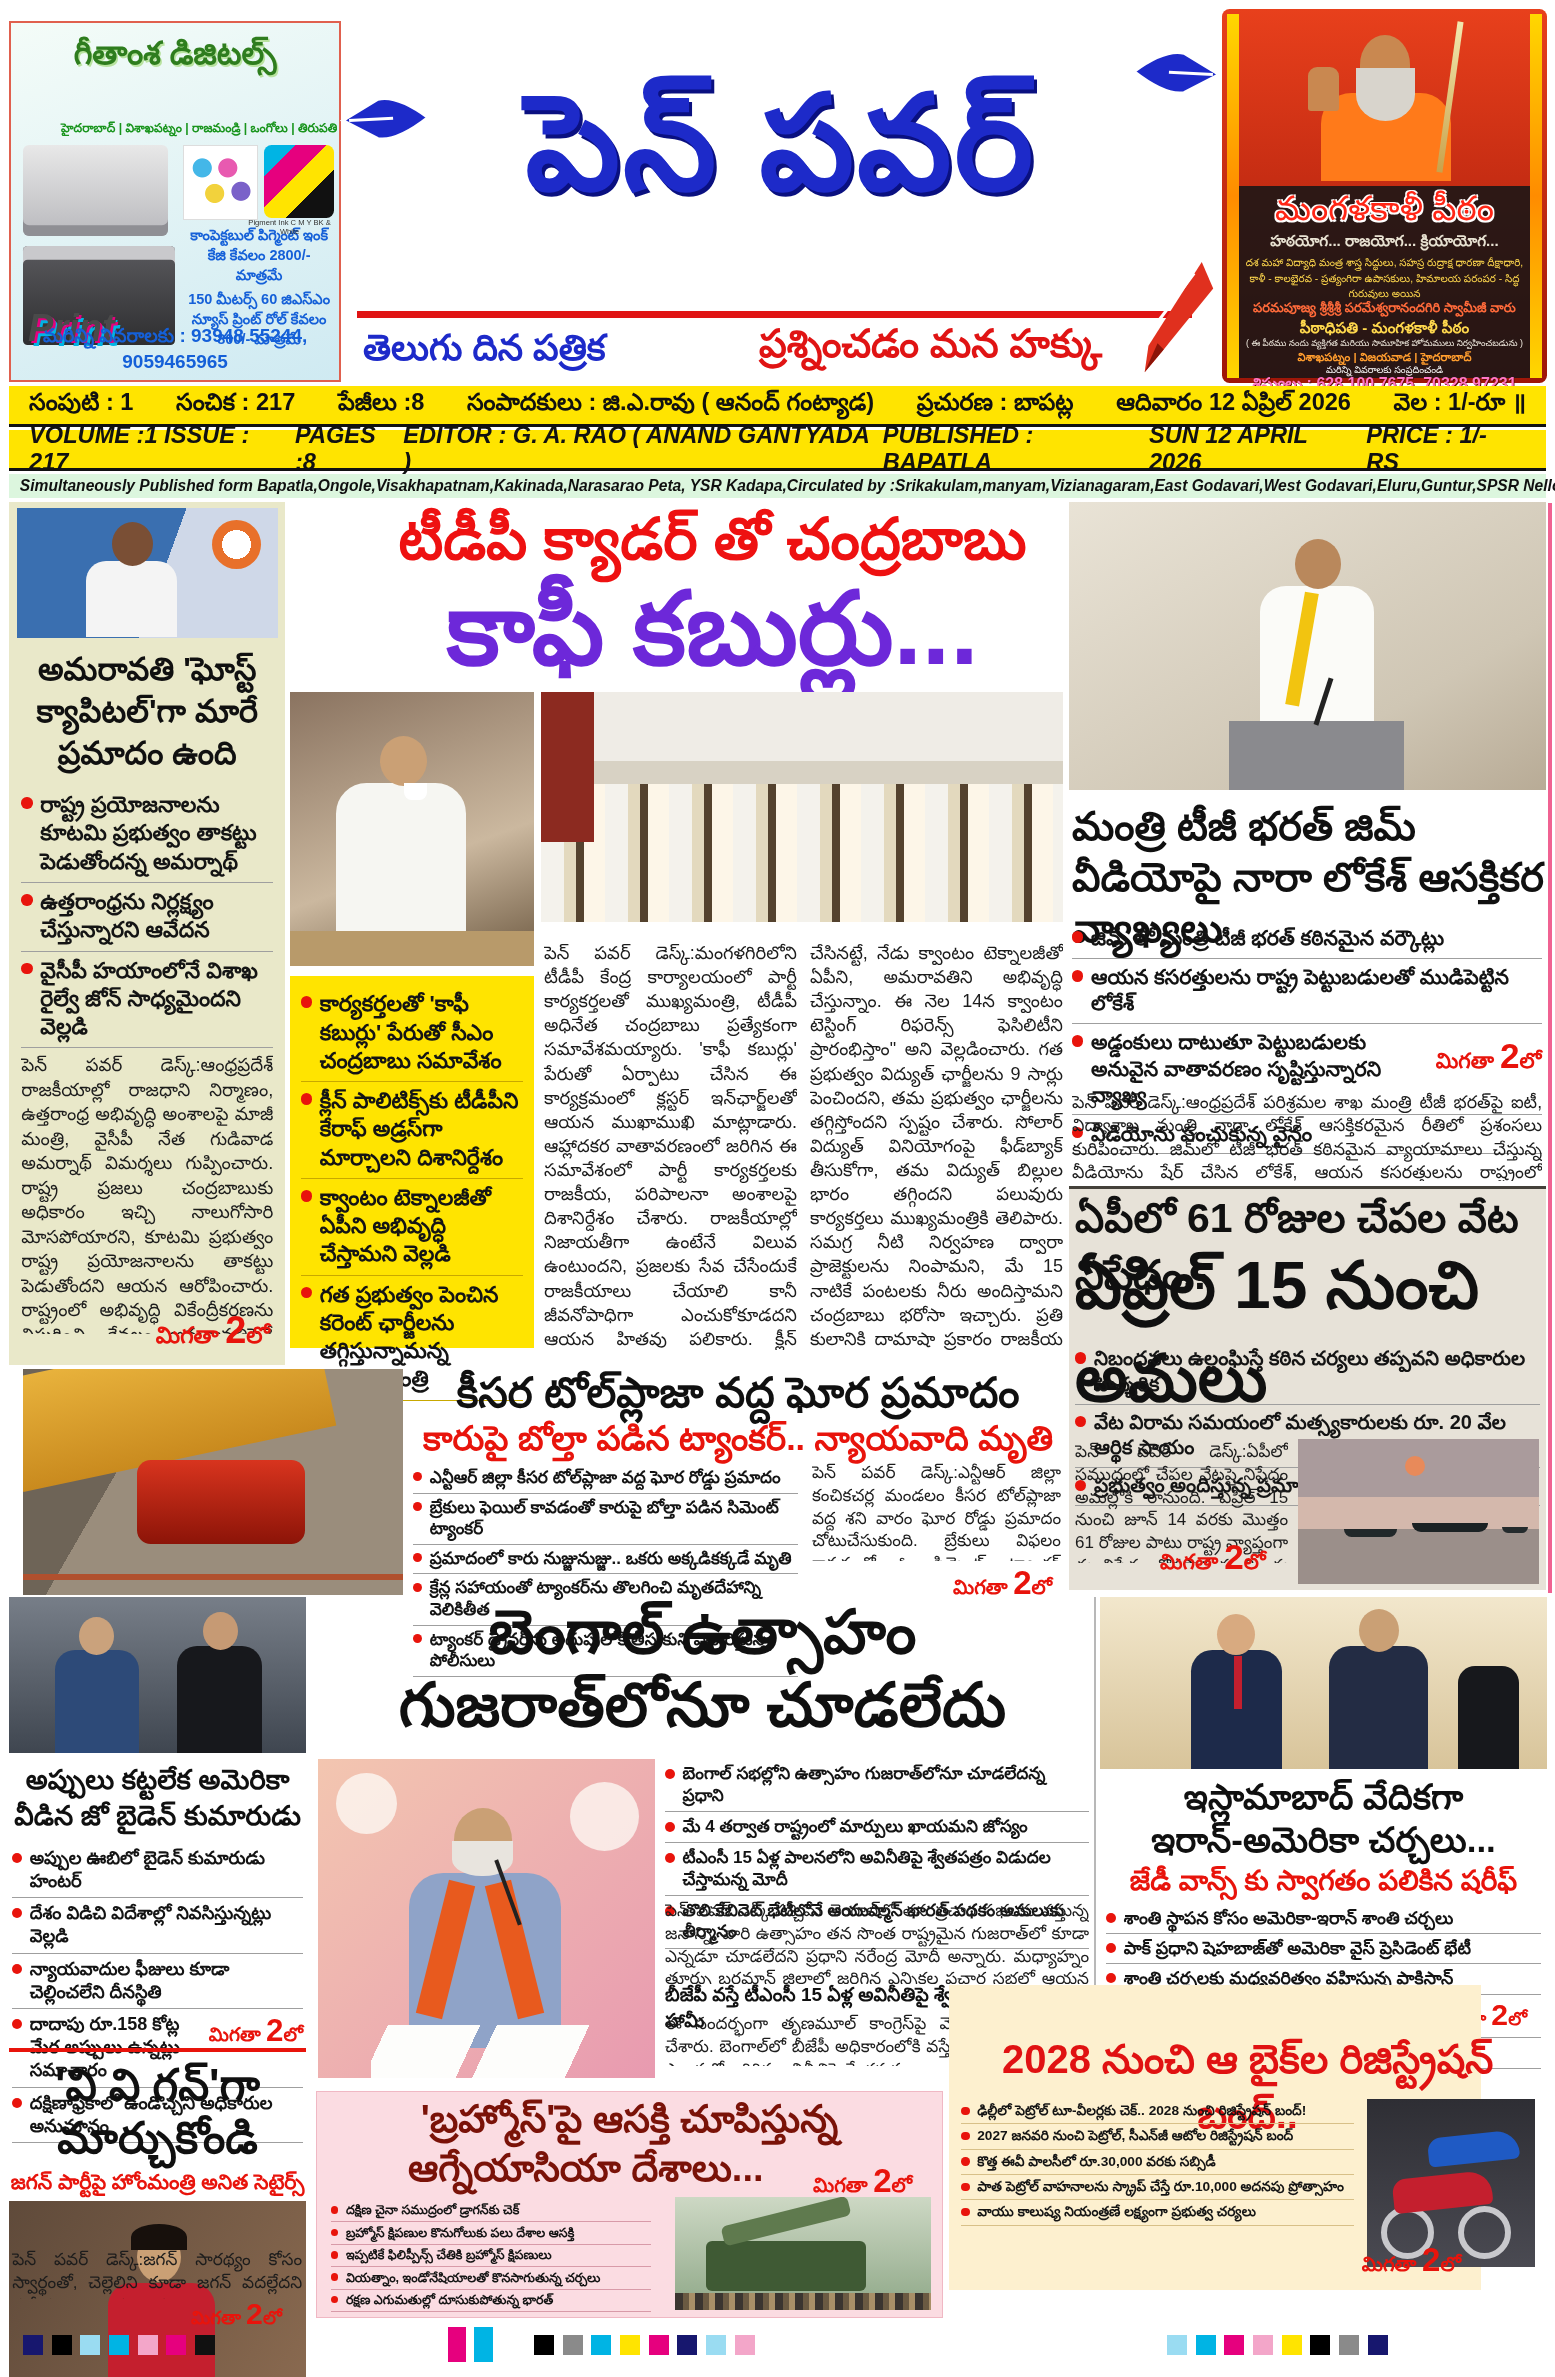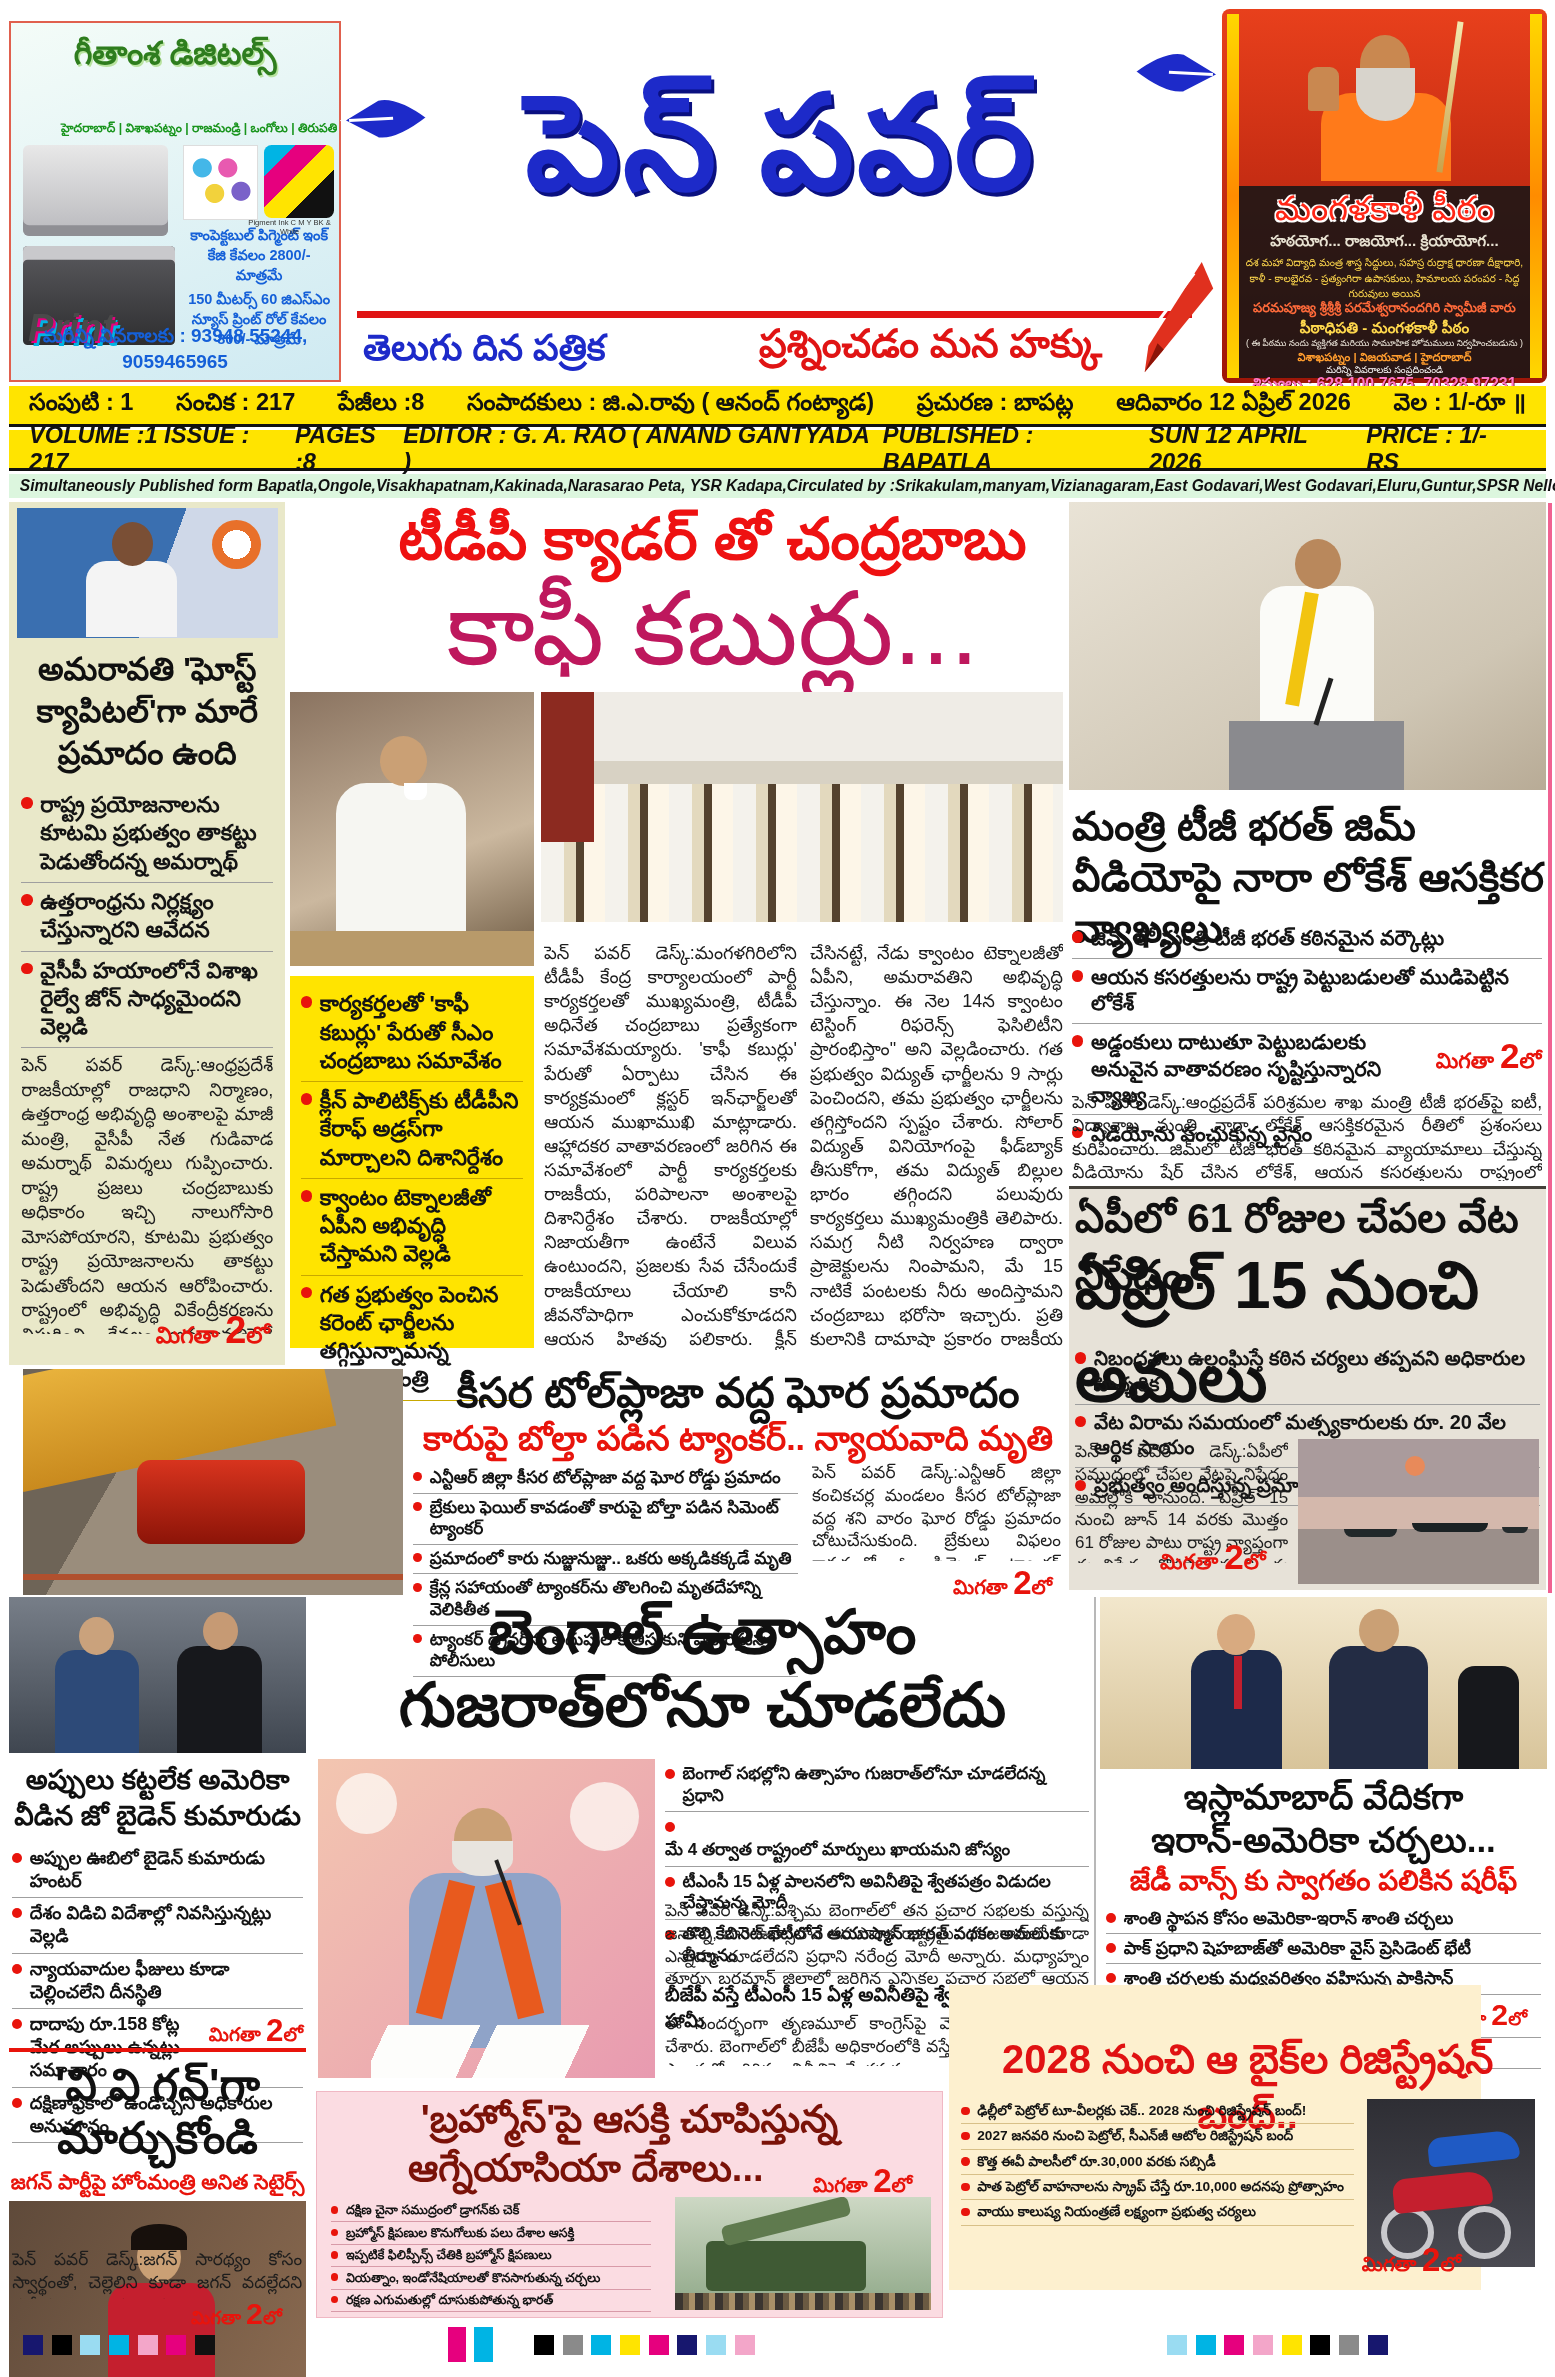--- a/index.html
+++ b/index.html
@@ -140,21 +140,21 @@
           <span class="bt">వైసీపీ హయాంలోనే విశాఖ రైల్వే జోన్ సాధ్యమైందని వెల్లడి</span>
         </div>
     </div>
     <div class="bodytxt abs" style="left:12.2px;top:551px;width:252px;height:281px;font-size:18.3px;overflow:hidden;">పెన్ పవర్ డెస్క్:ఆంధ్రప్రదేశ్ రాజకీయాల్లో రాజధాని నిర్మాణం, ఉత్తరాంధ్ర అభివృద్ధి అంశాలపై మాజీ మంత్రి, వైసీపీ నేత గుడివాడ అమర్నాథ్ విమర్శలు గుప్పించారు. రాష్ట్ర ప్రజలు చంద్రబాబుకు అధికారం ఇచ్చి నాలుగోసారి మోసపోయారని, కూటమి ప్రభుత్వం రాష్ట్ర ప్రయోజనాలను తాకట్టు పెడుతోందని ఆయన ఆరోపించారు. రాష్ట్రంలో అభివృద్ధి వికేంద్రీకరణను విస్మరించి, కేవలం అమరావతిపైనే లక్షల కోట్లు కుమ్మరించడం వల్ల ఉత్తరాంధ్ర తీవ్ర నిర్లక్ష్యానికి గురవుతోందని</div>
     <div class="more abs" style="right:15.2px;bottom:10.7px;font-size:23px;">
       <span>మిగతా</span> <span class="n">2</span><span>లో</span>
     </div>
   </div>
 
   <div class="abs ctr" style="left:335px;top:505px;width:755px;font-size:58px;font-weight:900;color:#ee1111;">టీడీపీ క్యాడర్ తో చంద్రబాబు</div>
-  <div class="abs ctr" style="left:335px;top:576px;width:755px;font-size:102px;font-weight:400;color:#be185d;line-height:1.05;">కాఫీ కబుర్లు...</div>
+  <div class="abs ctr" style="left:335px;top:576px;width:755px;font-size:102px;font-weight:700;color:#6d28d9;line-height:1.05;">కాఫీ కబుర్లు...</div>
 
   <div class="ph" style="left:290px;top:692px;width:244px;height:274px;background:linear-gradient(160deg,#8a7360,#cbb89f 60%,#6b573f);">
     <div class="abs" style="left:46px;top:91px;width:130px;height:183px;background:#f6f6f2;border-radius:30.5px 30.5px 0 0;"></div>
     <div class="abs" style="left:90px;top:44px;width:47px;height:50px;background:#caa075;border-radius:50%;"></div>
     <div class="abs" style="left:114px;top:91px;width:23px;height:17px;background:#fff;border-radius:0 0 7.6px 7.6px;"></div>
     <div class="abs" style="left:0;bottom:0;width:100%;height:35px;background:#b89a6a;"></div>
   </div>
   <div class="ph" style="left:541px;top:692px;width:522px;height:230px;background:linear-gradient(#efece6 0 30%,#d8d2c4 30% 100%);">
     <div class="abs" style="left:0;bottom:0;width:100%;height:60%;
          background:repeating-linear-gradient(90deg,#f4f2ec 0 23px,#e3d9be 23px 35px,#54422e 35px 43px,#fdf6e8 43px 64px);"></div>
@@ -344,21 +344,21 @@
       <div class="abs" style="left:134px;top:82px;width:61px;height:35px;background:#e8e4de;border-radius:0 0 48% 48%;"></div>
       <div class="abs" style="left:53px;bottom:0;width:229px;height:53px;background:
            linear-gradient(115deg,transparent 0 15.2px,#fdfdfb 15.2px 99px,transparent 99px 114px,#fdfdfb 114px 198px,transparent 198px);"></div>
       <div class="abs" style="left:188px;top:99px;width:3.8px;height:69px;background:#222;transform:rotate(-20deg);"></div>
     </div>
     <div class="abs" style="left:352px;top:162px;width:424px;font-size:17px;">
       <div class="bl" style="padding:3.8px 0 4.6px 0;">
           <span class="dot" style="width:10px;height:10px;"></span>
           <span class="bt">బెంగాల్ సభల్లోని ఉత్సాహం గుజరాత్‌లోనూ చూడలేదన్న ప్రధాని</span>
         </div>
-      <div class="bl" style="padding:3.8px 0 4.6px 0;flex-direction:column;">
+      <div class="bl" style="padding:3.8px 0 4.6px 0;">
           <span class="dot" style="width:10px;height:10px;"></span>
           <span class="bt">మే 4 తర్వాత రాష్ట్రంలో మార్పులు ఖాయమని జోస్యం</span>
         </div>
       <div class="bl" style="padding:3.8px 0 4.6px 0;">
           <span class="dot" style="width:10px;height:10px;"></span>
           <span class="bt">టీఎంసీ 15 ఏళ్ల పాలనలోని అవినీతిపై శ్వేతపత్రం విడుదల చేస్తామన్న మోదీ</span>
         </div>
       <div class="bl" style="padding:3.8px 0 4.6px 0;">
           <span class="dot" style="width:10px;height:10px;"></span>
           <span class="bt">తొలి కేబినెట్ భేటీలోనే ఆయుష్మాన్ భారత్ పథకం అమలుకు తీర్మానం</span>

